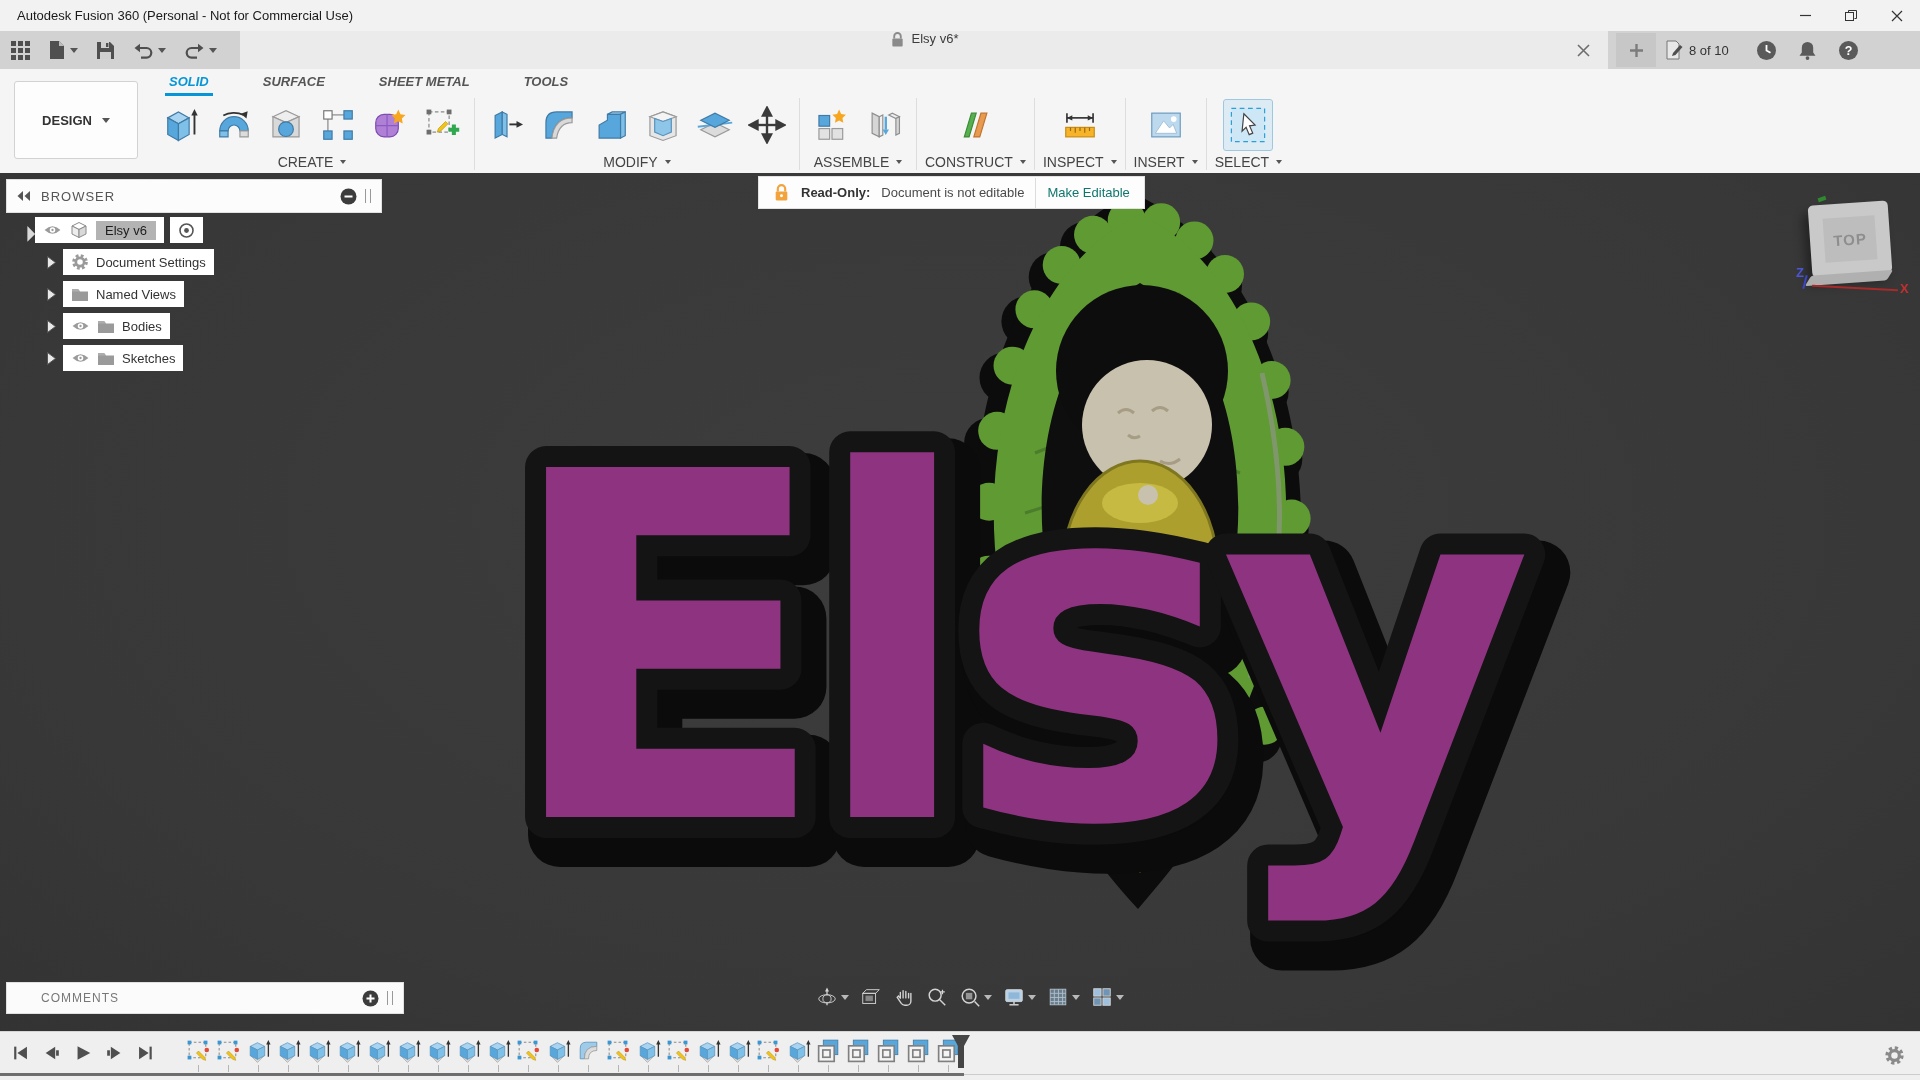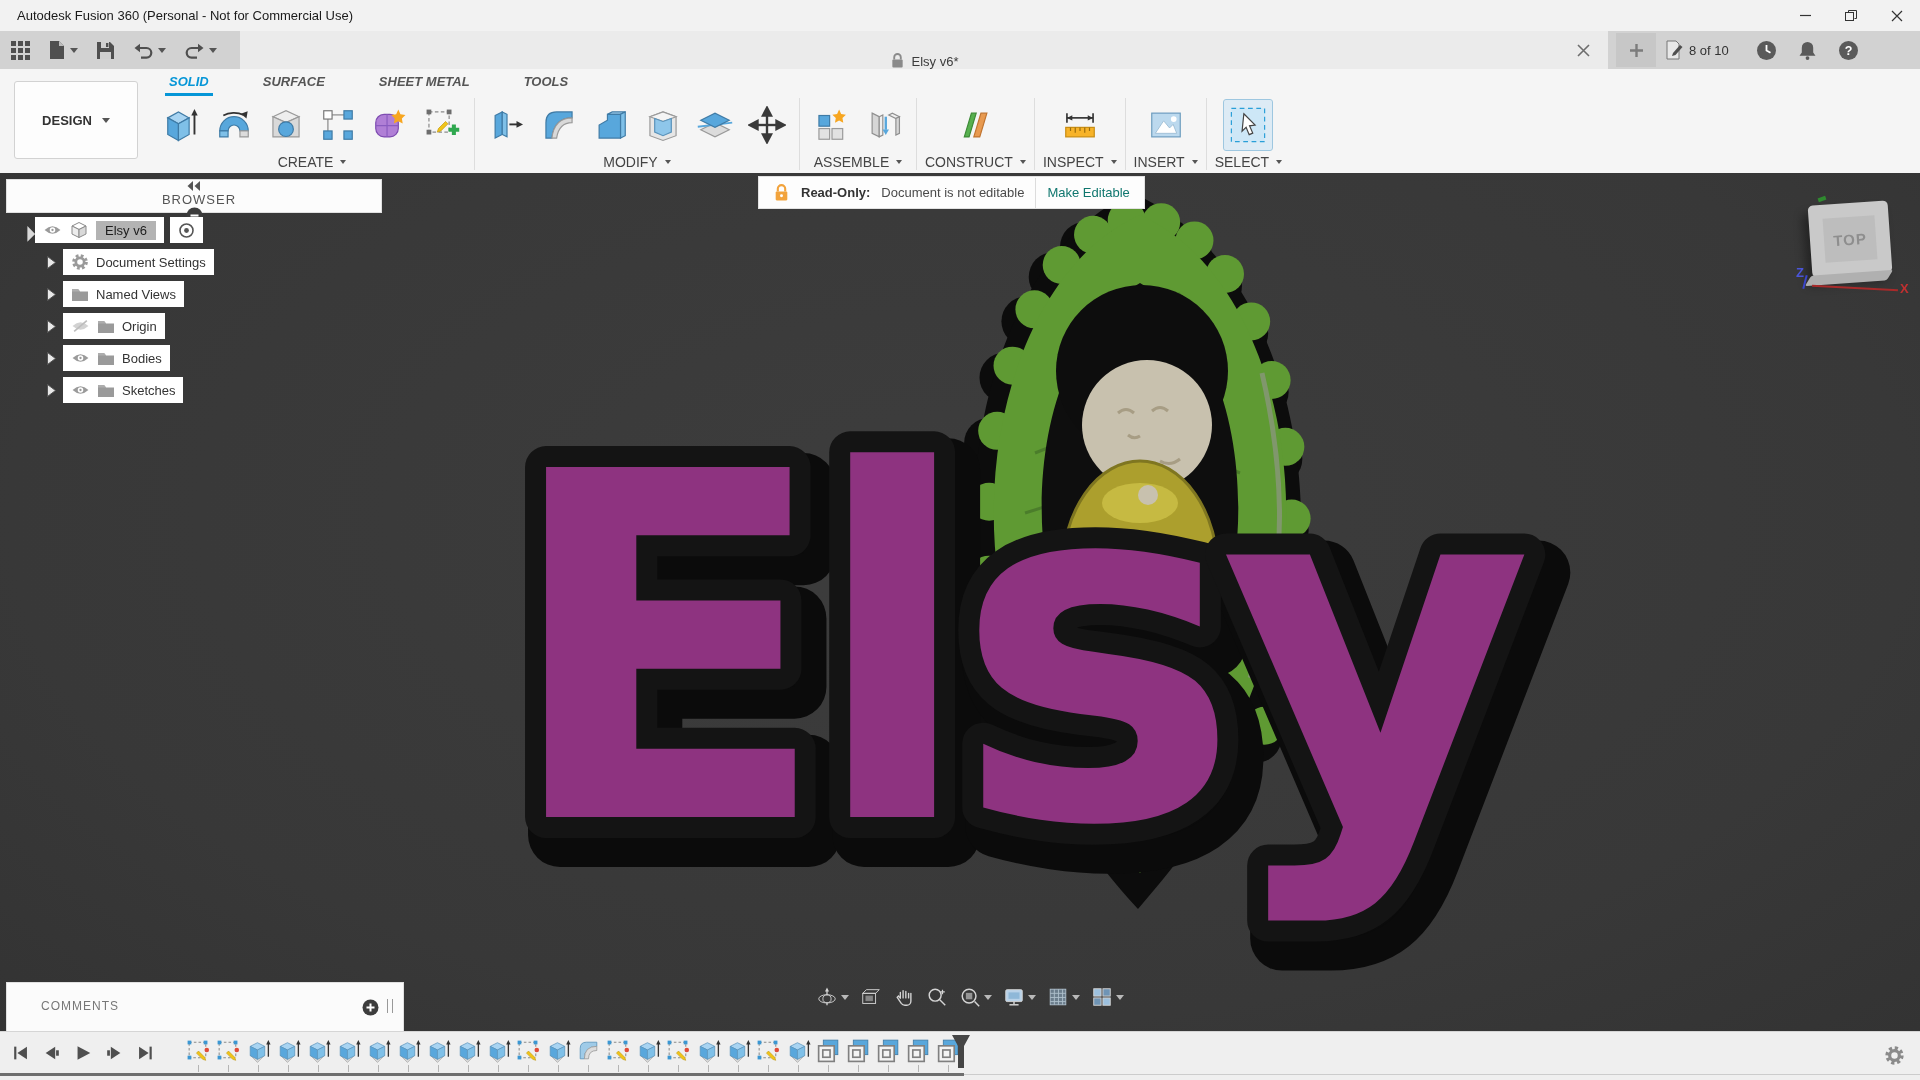--- a/index.html
+++ b/index.html
@@ -18,21 +18,21 @@
   .winbtn{width:46px;height:31px;display:flex;align-items:center;justify-content:center;}
 
   
   #qatrow{left:0;top:31px;width:1920px;height:38px;background:#d2d2d2;
           border-bottom:1px solid #bfbfbf;display:flex;align-items:center;}
   .qbtn{height:30px;display:flex;align-items:center;justify-content:center;
         padding:0 7px;margin-left:4px;border-radius:2px;}
   .caret{width:0;height:0;border-left:4px solid transparent;border-right:4px solid transparent;
          border-top:5px solid #555;margin-left:4px;}
   #doctab{position:absolute;left:240px;top:0;width:1368px;height:38px;background:#ebebeb;
-          display:flex;align-items:flex-end;justify-content:center;gap:7px;}
+          display:flex;align-items:flex-start;justify-content:center;gap:7px;}
   #doctab .lbl{font-size:13px;color:#3c3c3c;}
   #tab-close{position:absolute;right:14px;top:8px;width:22px;height:22px;
              display:flex;align-items:center;justify-content:center;}
   #newtab{position:absolute;left:1616px;top:2px;width:40px;height:34px;background:#c7c7c7;
           display:flex;align-items:center;justify-content:center;}
   #doccounter{position:absolute;left:1664px;top:0;height:38px;display:flex;align-items:center;gap:5px;}
   #doccounter .lbl{font-size:13px;color:#333;}
   .utilbtn{position:absolute;top:0;height:38px;width:36px;display:flex;align-items:center;justify-content:center;}
   #avatar{position:absolute;left:1972px;top:4px;width:30px;height:30px;border-radius:50%;
           background:#fcfcfc;border:1px solid #d8d8d8;display:flex;align-items:center;
@@ -65,32 +65,32 @@
   #readonly{position:absolute;left:758px;top:3px;height:31px;background:#fdfdfd;
             border:1px solid #e2e2e2;display:flex;align-items:center;padding:0 14px;gap:11px;}
   #readonly .t1{font-size:13px;font-weight:bold;color:#333;}
   #readonly .t2{font-size:13px;color:#4a4a4a;}
   #readonly .sep{width:1px;height:30px;background:#dcdcdc;}
   #readonly .link{font-size:13px;color:#0f766e;}
 
   
   #browser{position:absolute;left:6px;top:6px;width:376px;}
   .panelhdr{height:32px;background:#fcfcfc;border:1px solid #e0e0e0;display:flex;
-            align-items:center;padding:0 10px;flex-direction:column;}
+            align-items:center;padding:0 10px;}
   .panelhdr .ph-title{font-size:13px;color:#555;letter-spacing:1px;margin-left:10px;flex:1;}
   .grip{width:4px;height:14px;border-left:1px solid #999;border-right:1px solid #999;margin-left:8px;}
   .trow{height:30px;display:flex;align-items:center;gap:6px;margin-top:2px;}
   .chip{background:#fff;display:flex;align-items:center;gap:7px;padding:0 8px;height:26px;}
   .tlabel{font-size:13px;color:#333;white-space:nowrap;}
   .tlabel.hilite{background:#b3b3b3;color:#1d1d1d;padding:2px 9px;}
   .tri-exp{width:0;height:0;border-left:11px solid transparent;border-top:11px solid transparent;
            border-bottom:11px solid #d9d9d9;transform:rotate(-45deg);}
   
   #commentsbar{position:absolute;left:6px;top:809px;width:376px;height:30px;background:#fbfbfb;
-               border:1px solid #e0e0e0;display:flex;padding:16px 10px;}
+               border:1px solid #e0e0e0;display:flex;align-items:center;padding:0 10px;}
   #commentsbar .ph-title{font-size:12px;color:#777;letter-spacing:1px;margin-left:24px;flex:1;}
 
   
   #viewcube{position:absolute;left:1796px;top:18px;width:120px;height:110px;}
   #vc-face{position:absolute;left:14px;top:12px;width:80px;height:72px;background:#c9c9c9;
            border-radius:5px;transform:rotate(-4deg);box-shadow:-6px 8px 10px rgba(0,0,0,.35);
            display:flex;align-items:center;justify-content:center;}
   #vc-inner{width:52px;height:44px;background:#bdbdbd;display:flex;align-items:center;justify-content:center;}
   #vc-face .face-lbl{font-size:15px;font-weight:bold;color:#8e8e8e;letter-spacing:1px;}
   #vc-side{position:absolute;left:12px;top:82px;width:82px;height:10px;background:#b0b0b0;
@@ -704,42 +704,20 @@
         </div>
         <div class="trow" style="padding-left: 40px;">
           <span>
             <svg width="11" height="15" viewBox="0 0 11 15">
               <polygon points="1.5,1.5 9.5,7.5 1.5,13.5" fill="#e8e8e8" stroke="#555"></polygon>
             </svg>
           </span>
           <span class="chip">
             <span>
               <svg width="19" height="14" viewBox="0 0 18 13">
-                <path d="M1.5,6.5 Q9,-0.5 16.5,6.5 Q9,13.5 1.5,6.5 Z" fill="#d2d2d2"></path>
-                <line x1="3" y1="11.5" x2="15" y2="1.5" stroke="#bdbdbd" stroke-width="1.6"></line>
-              </svg>
-            </span>
-            <span>
-              <svg width="18" height="14" viewBox="0 0 18 14">
-                <path d="M1,2 h6 l2,2.4 h8 v9.6 h-16 Z" fill="#9a9a9a"></path>
-                <path d="M1,2 h6 l2,2.4 h-8 Z" fill="#adadad"></path>
-              </svg>
-            </span>
-            <span class="tlabel">Origin</span>
-          </span>
-        </div>
-        <div class="trow" style="padding-left: 40px;">
-          <span>
-            <svg width="11" height="15" viewBox="0 0 11 15">
-              <polygon points="1.5,1.5 9.5,7.5 1.5,13.5" fill="#e8e8e8" stroke="#555"></polygon>
-            </svg>
-          </span>
-          <span class="chip">
-            <span>
-              <svg width="19" height="14" viewBox="0 0 18 13">
                 <path d="M1.5,6.5 Q9,-0.5 16.5,6.5 Q9,13.5 1.5,6.5 Z" fill="#9a9a9a"></path>
                 <circle cx="9" cy="6.5" r="2.6" fill="#fff"></circle>
                 <circle cx="9" cy="6.5" r="1.1" fill="#9a9a9a"></circle>
               </svg>
             </span>
             <span>
               <svg width="18" height="14" viewBox="0 0 18 14">
                 <path d="M1,2 h6 l2,2.4 h8 v9.6 h-16 Z" fill="#9a9a9a"></path>
                 <path d="M1,2 h6 l2,2.4 h-8 Z" fill="#adadad"></path>
               </svg>

